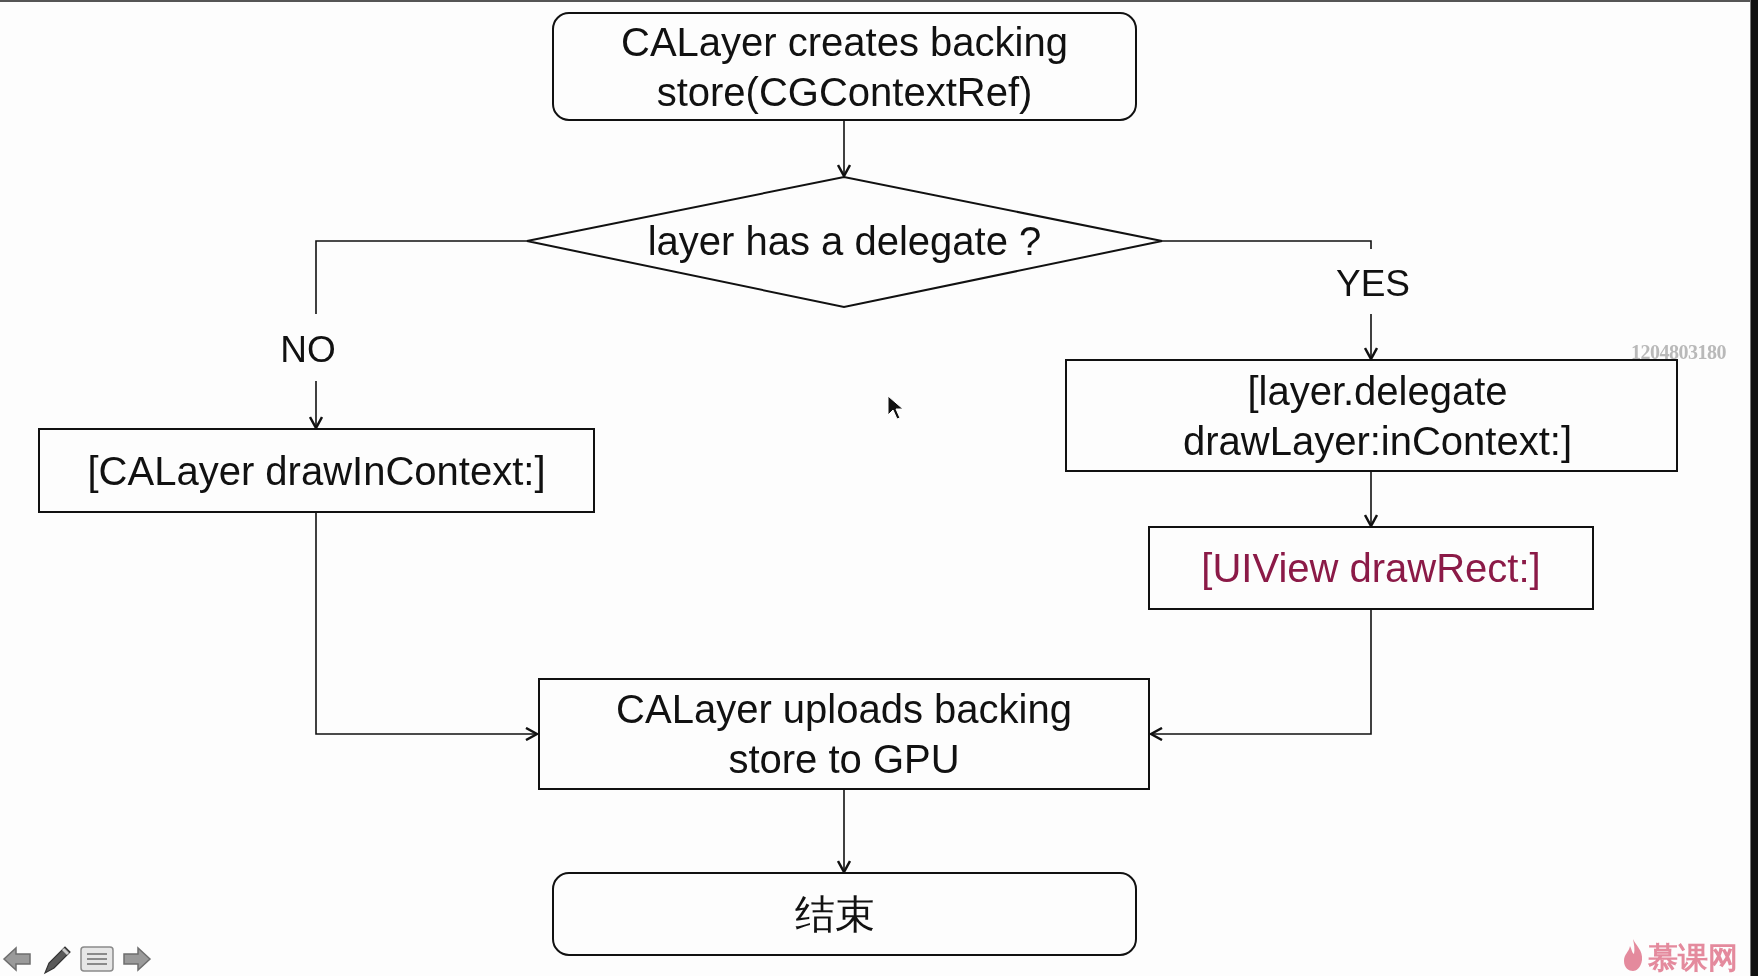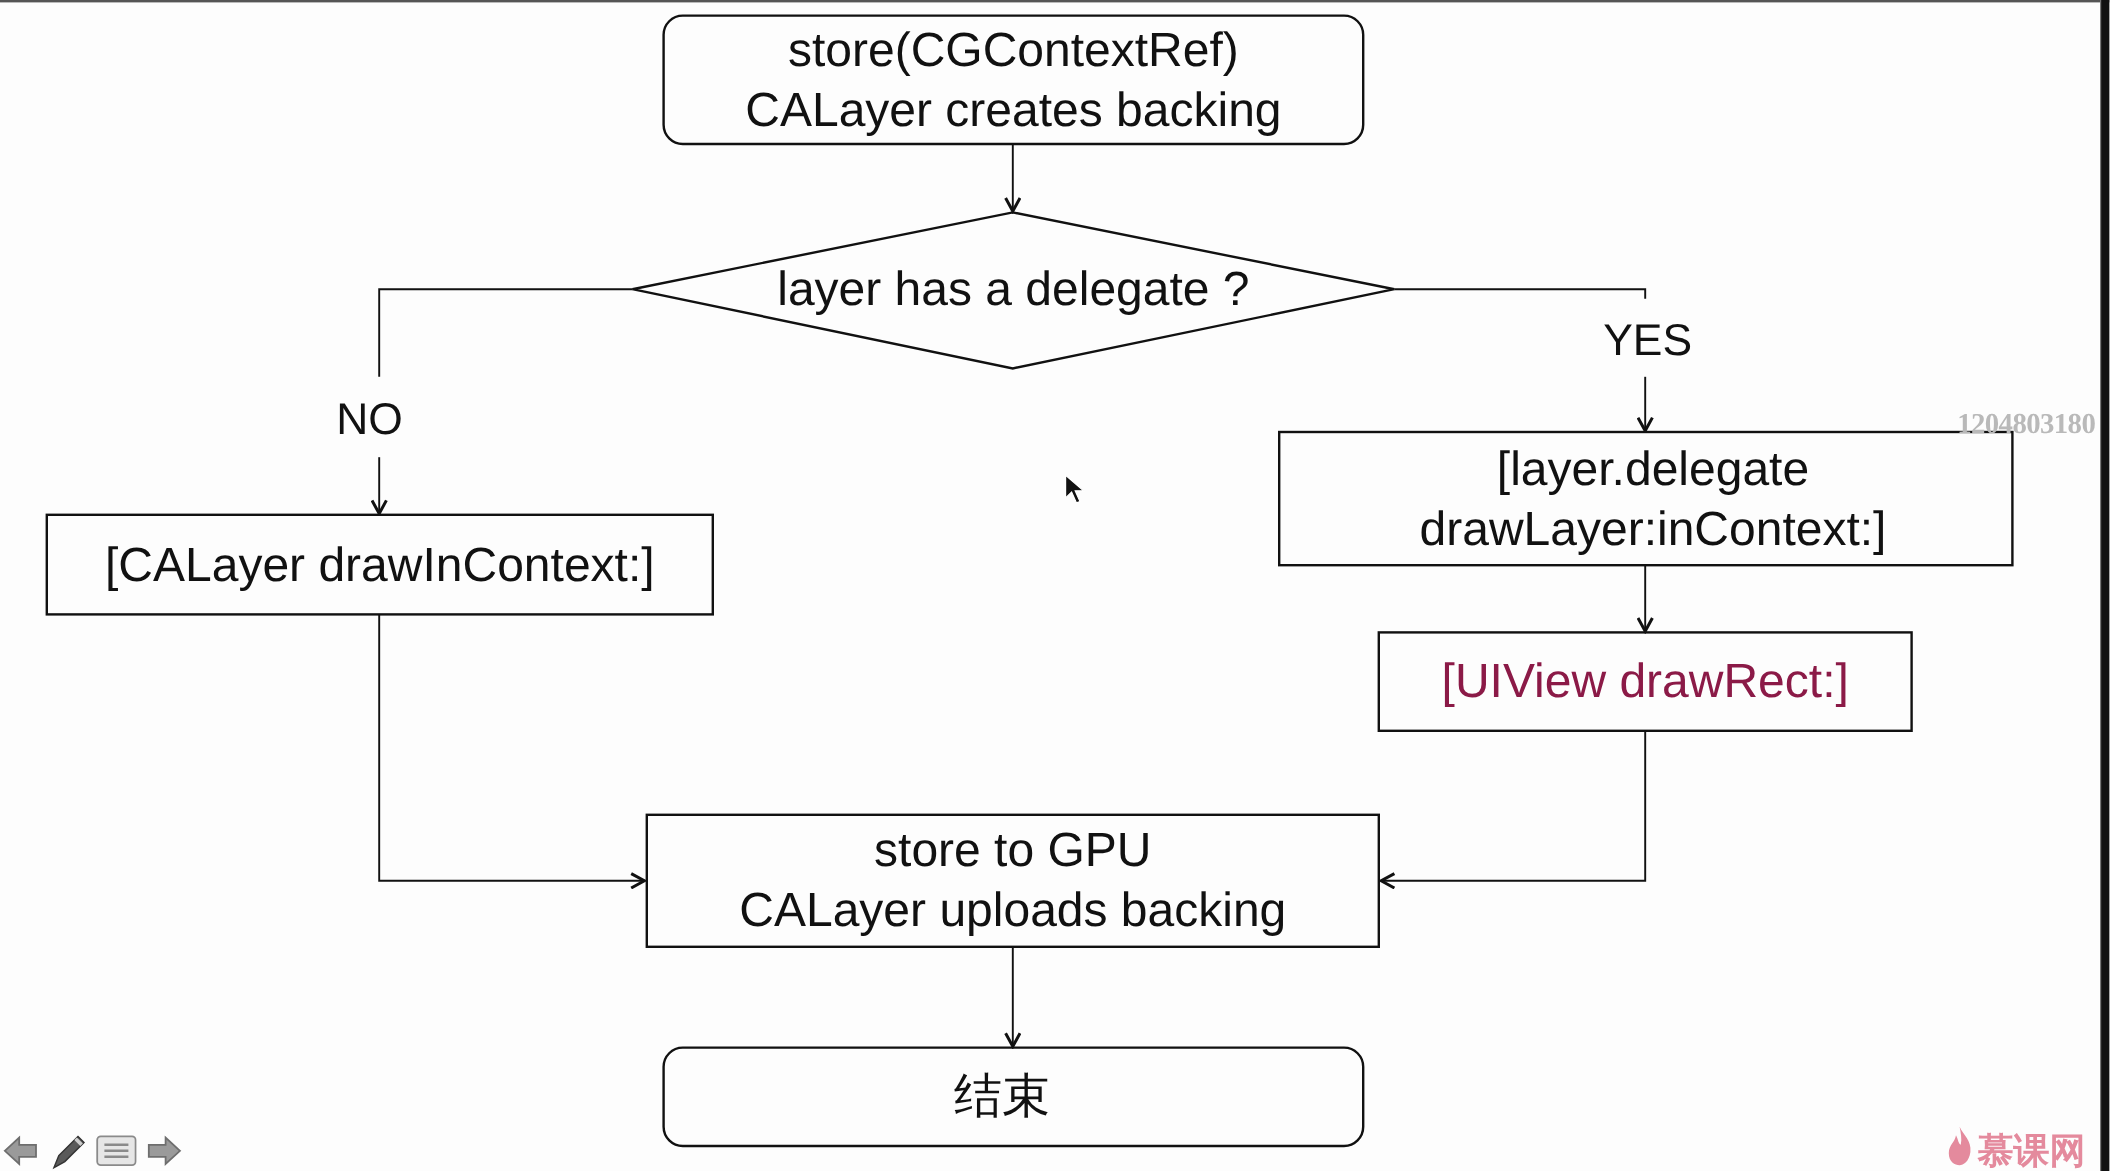--- a/index.html
+++ b/index.html
@@ -2,21 +2,21 @@
 <html><head>
 <meta charset="utf-8">
 <style>
   html, body { margin:0; padding:0; }
   body { width:1758px; height:976px; background:#fdfdfd; position:relative; overflow:hidden; font-family:"Liberation Sans", sans-serif; }
   .top-border { position:absolute; left:0; top:0; width:1758px; height:2px; background:#555; }
   .right-border { position:absolute; right:0; top:0; width:7px; height:976px; background:#111; border-left:1px solid #777; }
   svg.diagram { position:absolute; left:0; top:0; }
   .node-text { position:absolute; display:flex; align-items:center; justify-content:center; text-align:center; color:#111; font-size:40px; line-height:50px; box-sizing:border-box; }
   .label { position:absolute; font-size:37px; color:#111; transform:translate(-50%,-50%); white-space:nowrap; }
-  .watermark { position:absolute; left:1631px; top:341px; font-family:"Liberation Serif", serif; font-weight:bold; font-size:24px; color:#b9b9b9; letter-spacing:-0.5px; }
+  .watermark { position:absolute; left:1631px; top:341px; font-family:"Liberation Serif", serif; font-weight:bold; font-size:20px; color:#b9b9b9; letter-spacing:-0.5px; }
   .logo { position:absolute; left:1622px; top:938px; display:flex; align-items:center; gap:4px; color:#e48a9d; font-size:30px; font-weight:bold; }
   .nav { position:absolute; left:0; top:944px; display:flex; align-items:center; gap:6px; }
   .nav .ic { width:34px; height:30px; display:flex; align-items:center; justify-content:center; }
   .cursor { position:absolute; left:887px; top:395px; }
 </style>
 </head>
 <body>
 
 <div class="top-border"></div>
 
@@ -40,33 +40,33 @@
   <line x1="316" y1="381" x2="316" y2="428" stroke="#111" stroke-width="1.6" marker-end="url(#arr)"></line>
   <polyline points="1162,241 1371,241 1371,249" fill="none" stroke="#111" stroke-width="1.6"></polyline>
   <line x1="1371" y1="314" x2="1371" y2="359" stroke="#111" stroke-width="1.6" marker-end="url(#arr)"></line>
   <line x1="1371" y1="471" x2="1371" y2="526" stroke="#111" stroke-width="1.6" marker-end="url(#arr)"></line>
   <polyline points="316,512 316,734 537,734" fill="none" stroke="#111" stroke-width="1.6" marker-end="url(#arr)"></polyline>
   <polyline points="1371,609 1371,734 1151,734" fill="none" stroke="#111" stroke-width="1.6" marker-end="url(#arr)"></polyline>
   <line x1="844" y1="789" x2="844" y2="872" stroke="#111" stroke-width="1.6" marker-end="url(#arr)"></line>
 </svg>
 
 <div class="node-text" style="left:553px;top:13px;width:583px;height:107px;flex-direction:column;">
+  <span>CALayer creates backing</span>
   <span>store(CGContextRef)</span>
-  <span>CALayer creates backing</span>
 </div>
 <div class="node-text" style="left:527px;top:215px;width:635px;height:52px;">layer has a delegate ?</div>
 <div class="node-text" style="left:39px;top:429px;width:555px;height:83px;">[CALayer drawInContext:]</div>
 <div class="node-text" style="left:1066px;top:360px;width:611px;height:111px;flex-direction:column;padding-left:12px;">
   <span>[layer.delegate</span>
   <span>drawLayer:inContext:]</span>
 </div>
 <div class="node-text" style="left:1149px;top:527px;width:444px;height:82px;color:#8b1a47;border-radius:25px;">[UIView drawRect:]</div>
 <div class="node-text" style="left:539px;top:679px;width:610px;height:110px;flex-direction:column;">
+  <span>CALayer uploads backing</span>
   <span>store to GPU</span>
-  <span>CALayer uploads backing</span>
 </div>
 <div class="node-text" style="left:553px;top:873px;width:564px;height:82px;font-family:'DejaVu Sans',sans-serif;font-size:40px;">结束</div>
 
 <div class="label" style="left:308px;top:350px;">NO</div>
 <div class="label" style="left:1373px;top:284px;">YES</div>
 
 <div class="watermark">1204803180</div>
 
 <div class="cursor">
   <svg width="18" height="26" viewBox="0 0 18 26">

